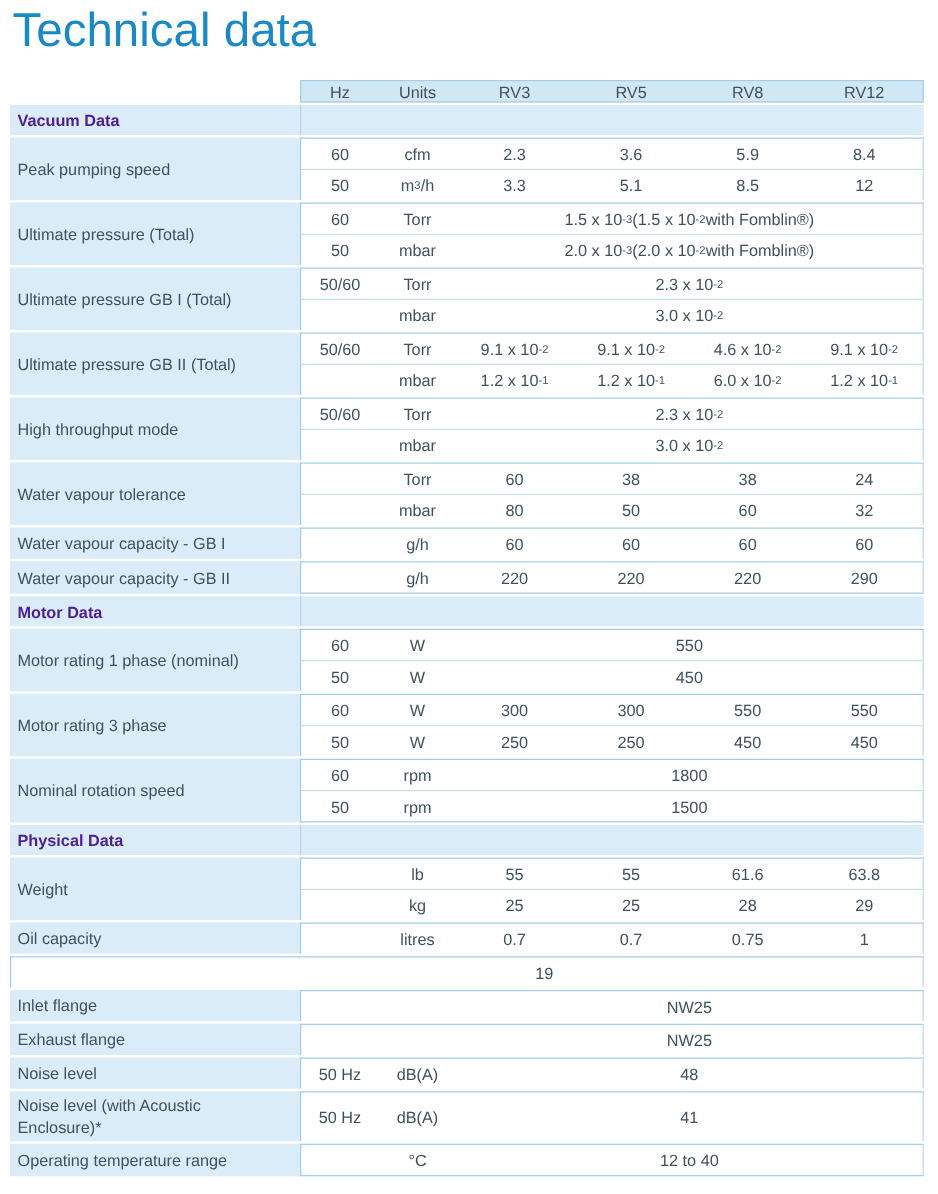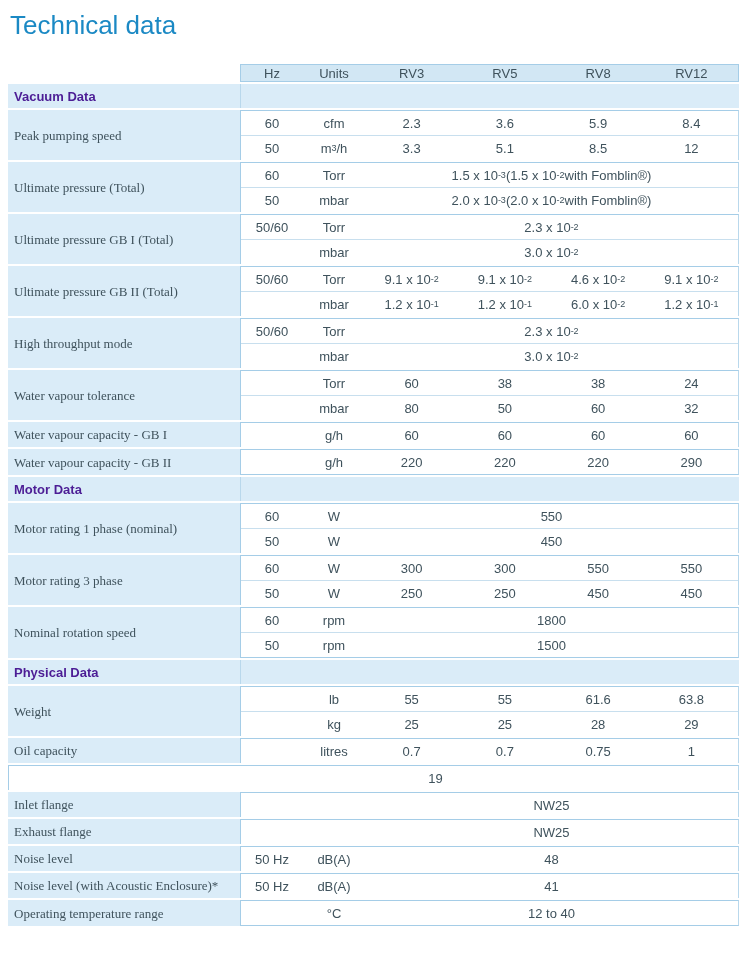--- a/index.html
+++ b/index.html
@@ -5,21 +5,21 @@
   html, body {
     margin: 0; padding: 0;
     width: 750px; height: 955px;
     background: #ffffff;
     font-family: "Liberation Sans", "DejaVu Sans", sans-serif;
     color: #3f525c;
     overflow: hidden;
   }
   .page-title {
     margin: 6px 0 0 10px;
-    font-size: 26px;
+    font-size: 38px;
     line-height: 38px;
     font-weight: 500;
     color: #1b89c4;
     letter-spacing: 0px;
   }
   .tbl {
     width: 731px;
     margin: 20px 0 0 8px;
     font-size: 13px;
   }
@@ -48,21 +48,20 @@
 
   
   .group { display: flex; }
   .glabel {
     flex: 0 0 232px;
     background: #daecf8;
     display: flex; align-items: center;
     padding: 3px 10px 3px 6px;
     box-sizing: border-box;
     line-height: 17px;
-    font-family: Liberation Serif, serif;
   }
   .gdata {
     flex: 1;
     display: flex; flex-direction: column;
     border-top: 1px solid #a5cde7;
     border-left: 1px solid #a5cde7;
     border-right: 1px solid #b9d8ec;
     background: #ffffff;
   }
   .group.last .gdata { border-bottom: 1px solid #a5cde7; }

